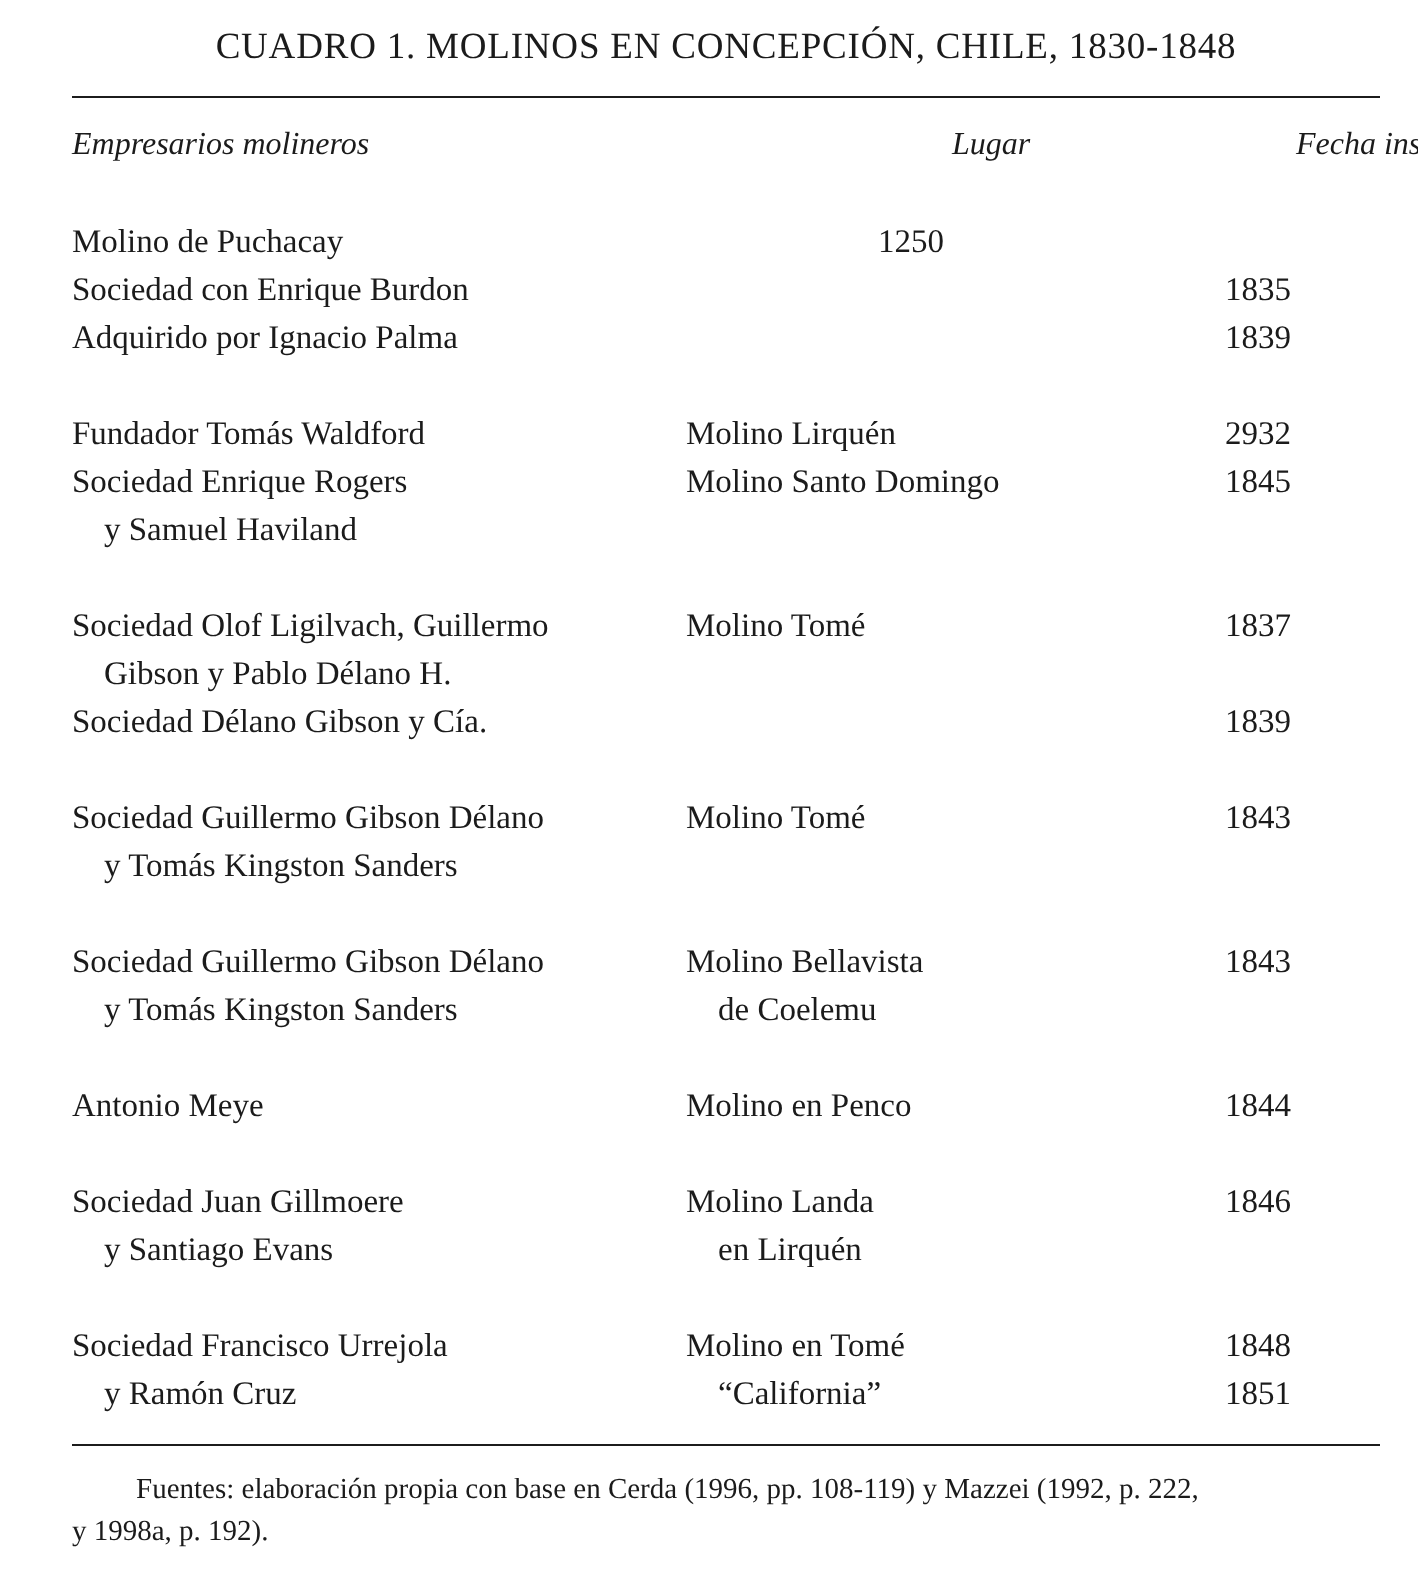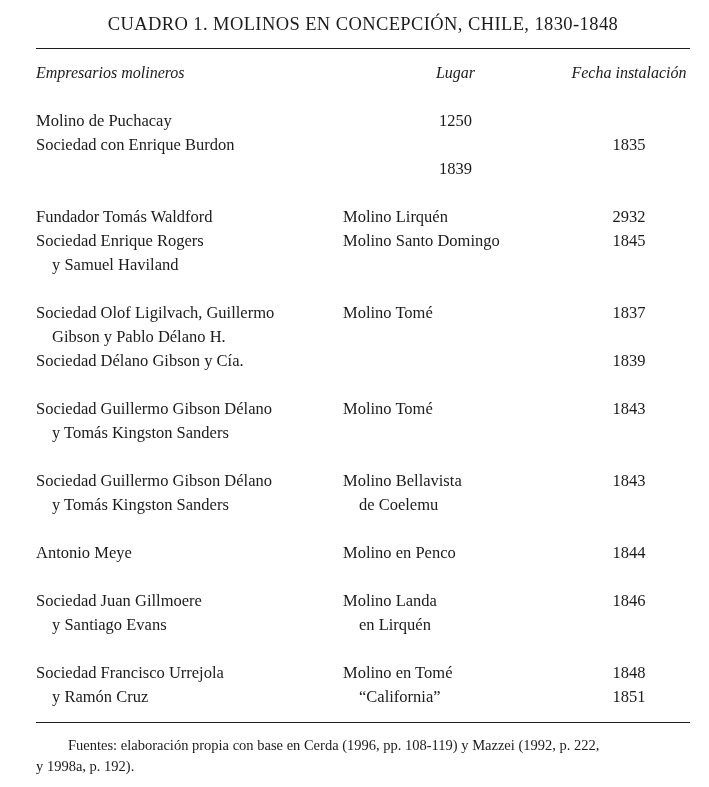--- a/index.html
+++ b/index.html
@@ -27,21 +27,21 @@
     height: 0;
   }
   .rule-top { margin-top: 10px; }
   .rule-bottom { margin-top: 13px; }
   .row {
     display: grid;
     grid-template-columns: 307px 225px 1fr;
     font-size: 16.5px;
     line-height: 24px;
   }
-  .header-row { margin-top: 12px; }
+  .header-row { margin-top: 12px; gap: 40px; }
   .hdr { font-style: italic; font-size: 16px; }
   .cell { white-space: nowrap; }
   .cell-f { text-align: center; }
   .cell-l-hdr { text-align: center; }
   .indent { padding-left: 16px; }
   .group { margin-top: 24px; }
   .source {
     margin-top: 12px;
     font-size: 14.5px;
     line-height: 21px;
@@ -67,20 +67,21 @@
     <div class="row">
       <div class="cell">Molino de Puchacay</div>
       <div class="cell cell-f">1250</div>
     </div>
     <div class="row">
       <div class="cell">Sociedad con Enrique Burdon</div>
       <div class="cell"></div>
       <div class="cell cell-f">1835</div>
     </div>
     <div class="row">
+      <div class="cell">Adquirido por Ignacio Palma</div>
       <div class="cell"></div>
       <div class="cell cell-f">1839</div>
     </div>
   </div>
 
   <div class="group">
     <div class="row">
       <div class="cell">Fundador Tomás Waldford</div>
       <div class="cell">Molino Lirquén</div>
       <div class="cell cell-f">2932</div>

